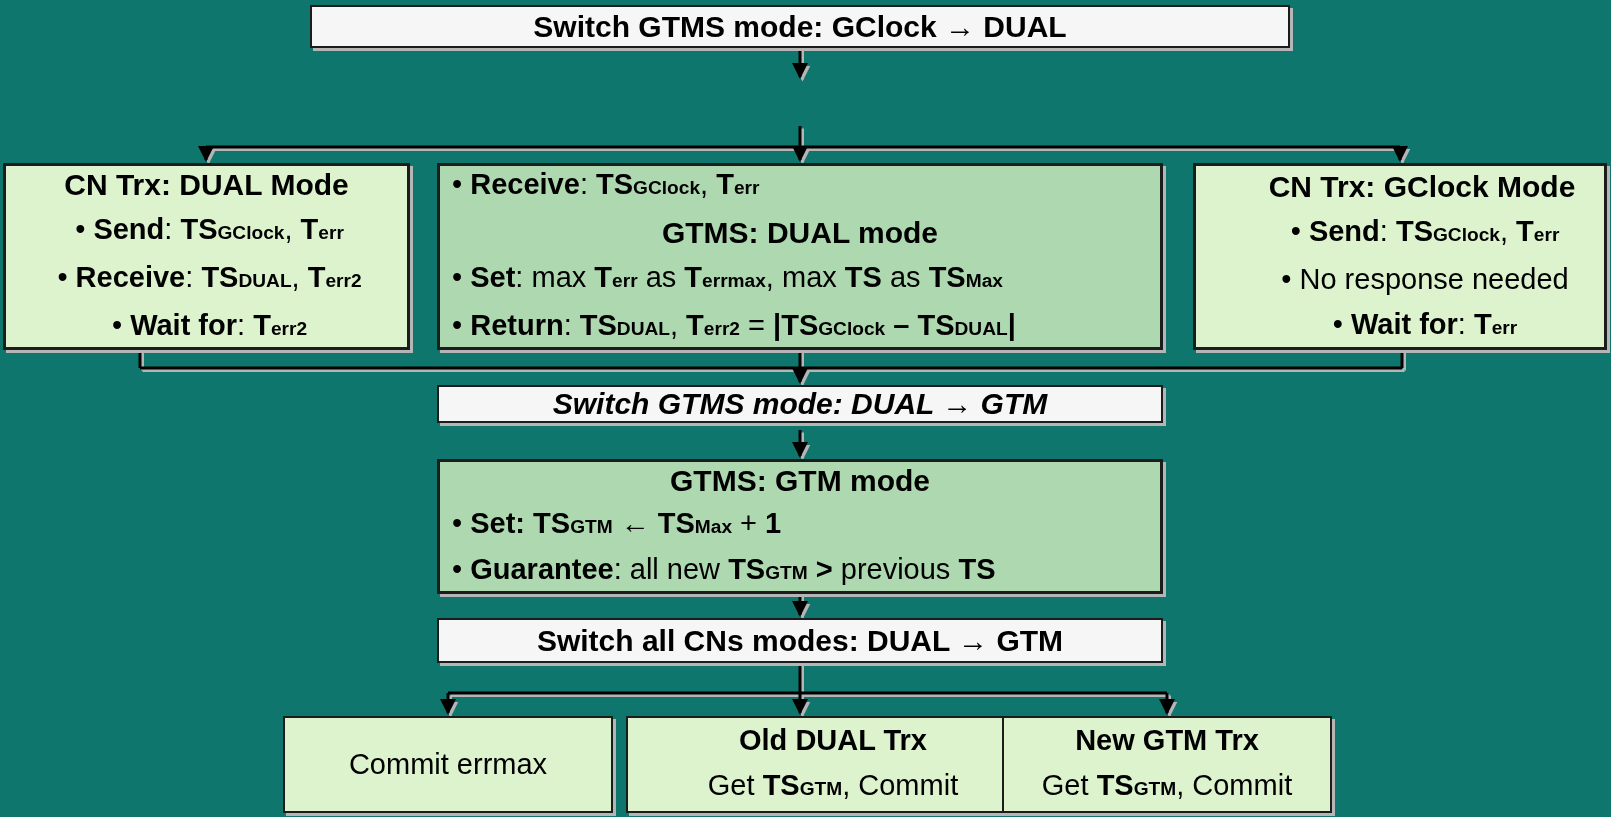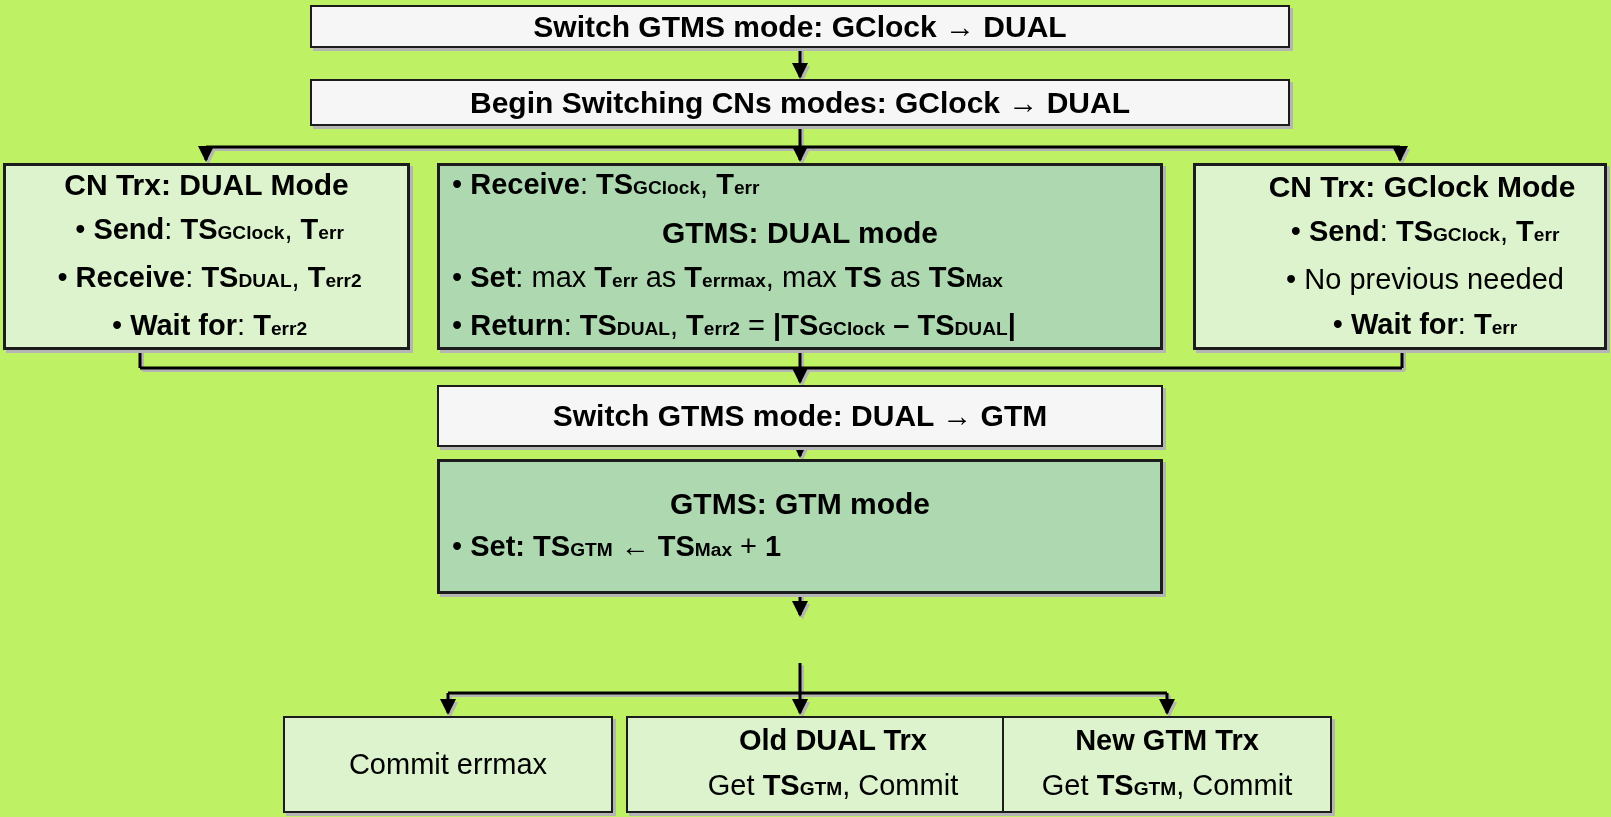--- a/index.html
+++ b/index.html
@@ -6,21 +6,21 @@
     --header-fill:#f6f6f6;
     --light-green:#dcf3cd;
     --medium-green:#aed8b0;
     --border:#1c1c1c;
     --shadow:#b5b5b5;
     --line:#000000;
     --text:#000000;
   }
   html,body{margin:0;padding:0;background:#ffffff;}
   .canvas{
-    position:relative;width:1611px;height:817px;background:#bef264;
+    position:relative;width:1611px;height:817px;background:#0f766e;
     font-family:"Liberation Sans","DejaVu Sans",sans-serif;color:var(--text);
     overflow:hidden;
   }
   svg.wires{position:absolute;left:0;top:0;width:1611px;height:817px;}
   .wire{fill:none;stroke:var(--line);stroke-width:3;}
   .wire-sh{fill:none;stroke:var(--shadow);stroke-width:3;}
   .node{
     position:absolute;box-sizing:border-box;
     border:2px solid var(--border);
     box-shadow:3px 3px 0 var(--shadow);
@@ -37,21 +37,21 @@
   .node.g3 .tline{line-height:43px;}
   .node.bottom .tline{line-height:45px;}
   .seg.b{font-weight:700;}
   .seg.sub{font-size:0.66em;}
   
   #n-step1{left:310px;top:5px;width:980px;height:43px;}
   #n-step2{left:310px;top:79px;width:980px;height:47px;}
   #n-cn-dual{left:3px;top:163px;width:407px;height:187px;}
   #n-gtms-dual{left:437px;top:163px;width:726px;height:187px;}
   #n-cn-gclock{left:1193px;top:163px;width:414px;height:187px;padding-left:44px;}
-  #n-step3{left:437px;top:385px;width:726px;height:62px;}
+  #n-step3{left:437px;top:385px;width:726px;height:38px;font-style:italic;}
   #n-gtms-gtm{left:437px;top:459px;width:726px;height:135px;}
   #n-step4{left:437px;top:618px;width:726px;height:45px;}
   #n-old-gclock{left:283px;top:716px;width:330px;height:97px;}
   #n-old-dual{left:626px;top:716px;width:414px;height:97px;}
   #n-new-gtm{left:1002px;top:716px;width:330px;height:97px;}
 </style>
 </head>
 <body>
 
 <div class="canvas">
@@ -103,47 +103,48 @@
       <path class="wire" d="M448,693 L1167,693"></path>
       <path class="wire" d="M448,693 L448,713" marker-end="url(#ahB)"></path>
       <path class="wire" d="M800,693 L800,713" marker-end="url(#ahB)"></path>
       <path class="wire" d="M1167,693 L1167,713" marker-end="url(#ahB)"></path>
     </g>
   </svg>
 
   <div id="n-step1" class="node header">
       <div class="tline"><span class="seg b">Switch GTMS mode: GClock → DUAL</span></div>
     </div>
-  <div id="n-step2" class="node header">
-      <div class="tline"><span class="seg b">Begin Switching CNs modes: GClock → DUAL</span></div>
-    </div>
   <div id="n-cn-dual" class="node light thick">
       <div class="tline title"><span class="seg b">CN Trx: DUAL Mode</span></div>
       <div class="tline left"><span class="seg">• </span><span class="seg b">Send</span><span class="seg">: </span><span class="seg b">TS</span><span class="seg b sub">GClock</span><span class="seg">, </span><span class="seg b">T</span><span class="seg b sub">err</span></div>
       <div class="tline left"><span class="seg">• </span><span class="seg b">Receive</span><span class="seg">: </span><span class="seg b">TS</span><span class="seg b sub">DUAL</span><span class="seg">, </span><span class="seg b">T</span><span class="seg b sub">err2</span></div>
       <div class="tline left"><span class="seg">• </span><span class="seg b">Wait for</span><span class="seg">: </span><span class="seg b">T</span><span class="seg b sub">err2</span></div>
     </div>
   <div id="n-gtms-dual" class="node medium thick">
       <div class="tline left"><span class="seg">• </span><span class="seg b">Receive</span><span class="seg">: </span><span class="seg b">TS</span><span class="seg b sub">GClock</span><span class="seg">, </span><span class="seg b">T</span><span class="seg b sub">err</span></div>
       <div class="tline title"><span class="seg b">GTMS: DUAL mode</span></div>
       <div class="tline left"><span class="seg">• </span><span class="seg b">Set</span><span class="seg">: max </span><span class="seg b">T</span><span class="seg b sub">err</span><span class="seg"> as </span><span class="seg b">T</span><span class="seg b sub">errmax</span><span class="seg">, max </span><span class="seg b">TS</span><span class="seg"> as </span><span class="seg b">TS</span><span class="seg b sub">Max</span></div>
       <div class="tline left"><span class="seg">• </span><span class="seg b">Return</span><span class="seg">: </span><span class="seg b">TS</span><span class="seg b sub">DUAL</span><span class="seg">, </span><span class="seg b">T</span><span class="seg b sub">err2</span><span class="seg"> = </span><span class="seg b">|TS</span><span class="seg b sub">GClock</span><span class="seg b"> – </span><span class="seg b">TS</span><span class="seg b sub">DUAL</span><span class="seg b">|</span></div>
     </div>
   <div id="n-cn-gclock" class="node light thick">
       <div class="tline title"><span class="seg b">CN Trx: GClock Mode</span></div>
       <div class="tline left"><span class="seg">• </span><span class="seg b">Send</span><span class="seg">: </span><span class="seg b">TS</span><span class="seg b sub">GClock</span><span class="seg">, </span><span class="seg b">T</span><span class="seg b sub">err</span></div>
-      <div class="tline left"><span class="seg">• No previous needed</span></div>
+      <div class="tline left"><span class="seg">• No response needed</span></div>
       <div class="tline left"><span class="seg">• </span><span class="seg b">Wait for</span><span class="seg">: </span><span class="seg b">T</span><span class="seg b sub">err</span></div>
     </div>
   <div id="n-step3" class="node header">
       <div class="tline"><span class="seg b">Switch GTMS mode: DUAL → GTM</span></div>
     </div>
   <div id="n-gtms-gtm" class="node medium thick g3">
       <div class="tline title"><span class="seg b">GTMS: GTM mode</span></div>
       <div class="tline left"><span class="seg">• </span><span class="seg b">Set</span><span class="seg b">: </span><span class="seg b">TS</span><span class="seg b sub">GTM</span><span class="seg b"> ← </span><span class="seg b">TS</span><span class="seg b sub">Max</span><span class="seg"> + </span><span class="seg b">1</span></div>
+      <div class="tline left"><span class="seg">• </span><span class="seg b">Guarantee</span><span class="seg">: all new </span><span class="seg b">TS</span><span class="seg b sub">GTM</span><span class="seg b"> &gt; </span><span class="seg">previous </span><span class="seg b">TS</span></div>
+    </div>
+  <div id="n-step4" class="node header">
+      <div class="tline"><span class="seg b">Switch all CNs modes: DUAL → GTM</span></div>
     </div>
   <div id="n-old-gclock" class="node light bottom">
       <div class="tline"><span class="seg">Commit errmax</span></div>
     </div>
   <div id="n-old-dual" class="node light bottom">
       <div class="tline"><span class="seg b">Old DUAL Trx</span></div>
       <div class="tline"><span class="seg">Get </span><span class="seg b">TS</span><span class="seg b sub">GTM</span><span class="seg">, Commit</span></div>
     </div>
   <div id="n-new-gtm" class="node light bottom">
       <div class="tline"><span class="seg b">New GTM Trx</span></div>

